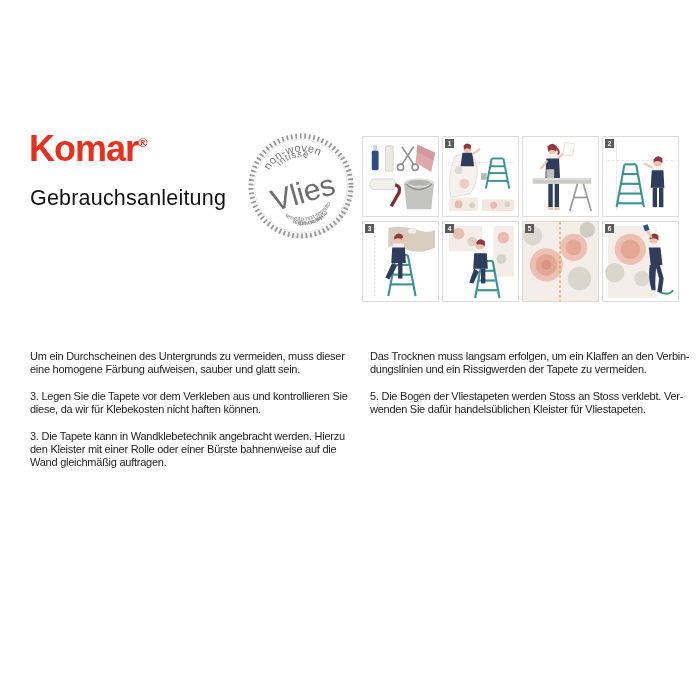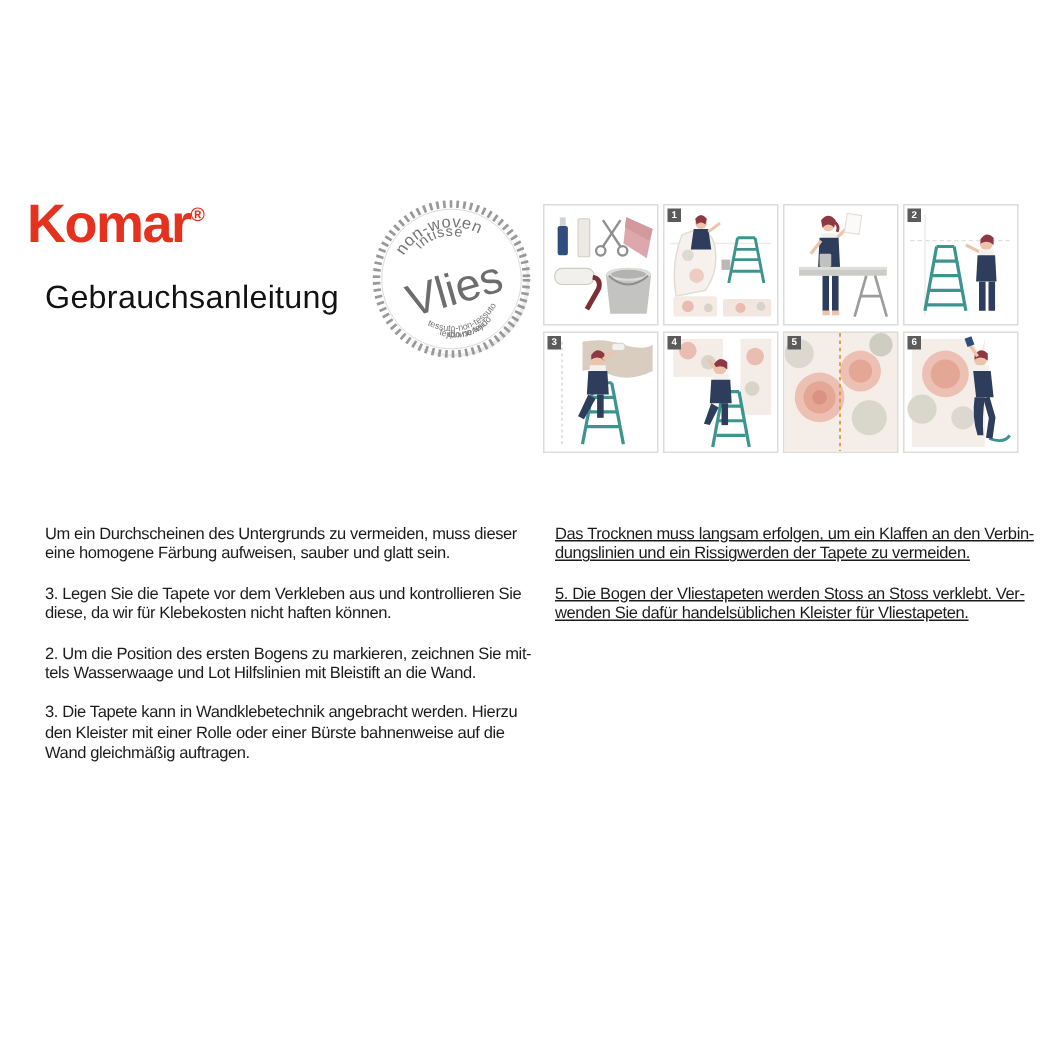--- a/index.html
+++ b/index.html
@@ -7,21 +7,21 @@
   body {
     position:relative;
     background:#ffffff;
     font-family:"Liberation Sans", sans-serif;
     color:#1c1c1c;
     overflow:hidden;
   }
 
   
   .logo {
-    position:absolute; left:18px; top:131px;
+    position:absolute; left:29px; top:131px;
     font-size:36px; font-weight:800; letter-spacing:-1px;
     color:#e5321f; line-height:1;
   }
   .logo .reg { font-size:13px; font-weight:700; vertical-align:14px; letter-spacing:0; }
   .doc-title {
     position:absolute; left:30px; top:185px;
     font-size:21.5px; font-weight:400; line-height:27px;
     color:#121212; letter-spacing:0.2px;
   }
 
@@ -48,21 +48,21 @@
     min-width:9px; height:9px;
     background:#5b5b5b; color:#ffffff;
     font-size:6.5px; line-height:9px; text-align:center;
     font-weight:700; padding:0 1px;
   }
   .badge:empty { display:none; }
 
   
   .col { position:absolute; top:327px;margin-top:23px; }
   .col-left  { left:30px;  width:334px; }
-  .col-right { left:370px; width:330px;text-decoration:underline; }
+  .col-right { left:370px; width:330px; }
   .para {
     font-size:11px; line-height:13.4px; letter-spacing:-0.25px;
     white-space:pre-line; margin:0 0 13px 0; color:#1c1c1c;
   }
 </style>
 </head>
 <body>
 
 <div class="logo"><span>Komar</span><span class="reg">®</span></div>
 
@@ -293,22 +293,20 @@
       <path d="M 56,44 l 4,14 l -2,14" stroke="#2e3d5c" stroke-width="4.5" fill="none"></path>
     </svg>
   </div>
 </div>
 
 <div class="col col-left">
     <p class="para">Um ein Durchscheinen des Untergrunds zu vermeiden, muss dieser
 eine homogene Färbung aufweisen, sauber und glatt sein.</p>
     <p class="para">3. Legen Sie die Tapete vor dem Verkleben aus und kontrollieren Sie
 diese, da wir für Klebekosten nicht haften können.</p>
-    <p class="para">2. Um die Position des ersten Bogens zu markieren, zeichnen Sie mit-
-tels Wasserwaage und Lot Hilfslinien mit Bleistift an die Wand.</p>
     <p class="para">3. Die Tapete kann in Wandklebetechnik angebracht werden. Hierzu
 den Kleister mit einer Rolle oder einer Bürste bahnenweise auf die
 Wand  gleichmäßig auftragen.</p>
   </div>
 <div class="col col-right">
     <p class="para">Das Trocknen muss langsam erfolgen, um ein Klaffen an den Verbin-
 dungslinien und ein Rissigwerden der Tapete zu vermeiden.</p>
     <p class="para">5. Die Bogen der Vliestapeten werden Stoss an Stoss verklebt. Ver-
 wenden Sie dafür handelsüblichen Kleister für Vliestapeten.</p>
   </div>

